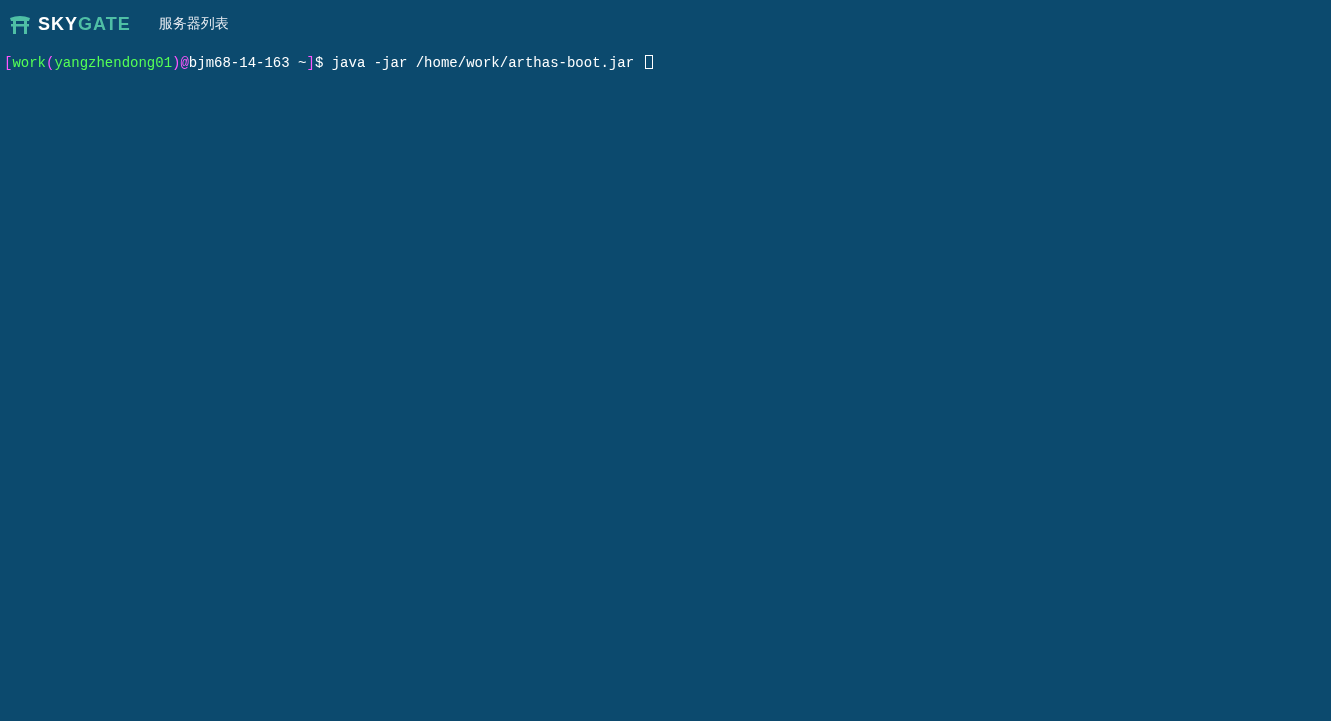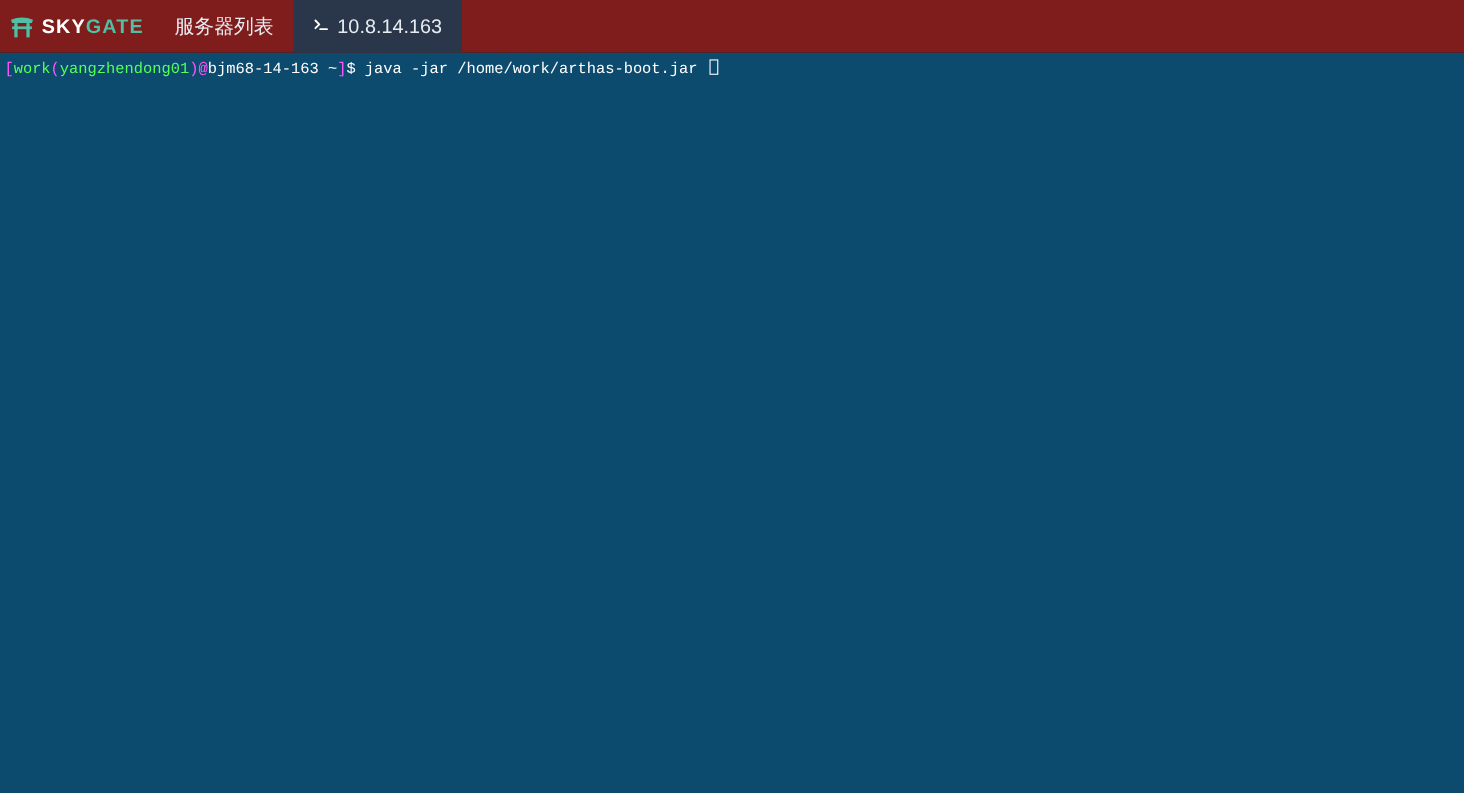--- a/index.html
+++ b/index.html
@@ -1,21 +1,21 @@
 <!DOCTYPE html>
 <html><head>
   <meta charset="utf-8">
   <style>
     * { box-sizing: border-box; margin: 0; padding: 0; }
     html, body { width: 1331px; height: 721px; overflow: hidden; font-family: Arial, "Microsoft YaHei", sans-serif; }
     body { background: #000; }
 
     .header {
       height: 48px;
-      background: #7f1d1d;
+      background: #0c4a6e;
       display: flex;
       align-items: stretch;
       color: #fff;
     }
     .logo-wrap {
       display: flex;
       align-items: center;
       padding: 0 10px 0 8px;
       gap: 6px;
     }
@@ -27,21 +27,21 @@
       display: flex;
       align-items: center;
     }
     .brand-sky { color: #fff; }
     .brand-gate { color: #4fbfa5; }
 
     .nav-item, .tab-item {
       display: flex;
       align-items: center;
       padding: 0 18px;
-      font-size: 18px;
+      font-size: 14px;
       color: #e8ecf2;
       cursor: pointer;
       gap: 8px;
       white-space: nowrap;
     }
     .nav-item.active, .tab-item.active {
       background: #2a364a;
     }
     .tab-item svg, .nav-item svg { flex: 0 0 auto; }
 
@@ -88,25 +88,16 @@
     <span class="brand-text">
       <span class="brand-sky">SKY</span>
         <span class="brand-gate">GATE</span>
     </span>
   </div>
 
   <div class="nav-item">
     <span>服务器列表</span>
   </div>
 
-  <div class="tab-item active">
-    <span>
-      <svg width="14" height="14" viewBox="0 0 16 16" fill="none">
-        <path d="M2 3 L6 7 L2 11" stroke="#fff" stroke-width="2" stroke-linecap="round" stroke-linejoin="round"></path>
-        <line x1="7" y1="12" x2="14" y2="12" stroke="#fff" stroke-width="2" stroke-linecap="round"></line>
-      </svg>
-    </span>
-    <span>10.8.14.163</span>
-  </div>
 
 </div>
 
 <div class="terminal"><span class="t-bracket">[</span><span class="t-user">work</span><span class="t-bracket">(</span><span class="t-user">yangzhendong01</span><span class="t-bracket">)</span><span class="t-at">@</span><span class="t-host">bjm68-14-163 ~</span><span class="t-bracket">]</span><span class="t-dollar">$ </span><span class="t-cmd">java -jar /home/work/arthas-boot.jar </span><span class="cursor-block"></span></div>
 
 </body></html>

